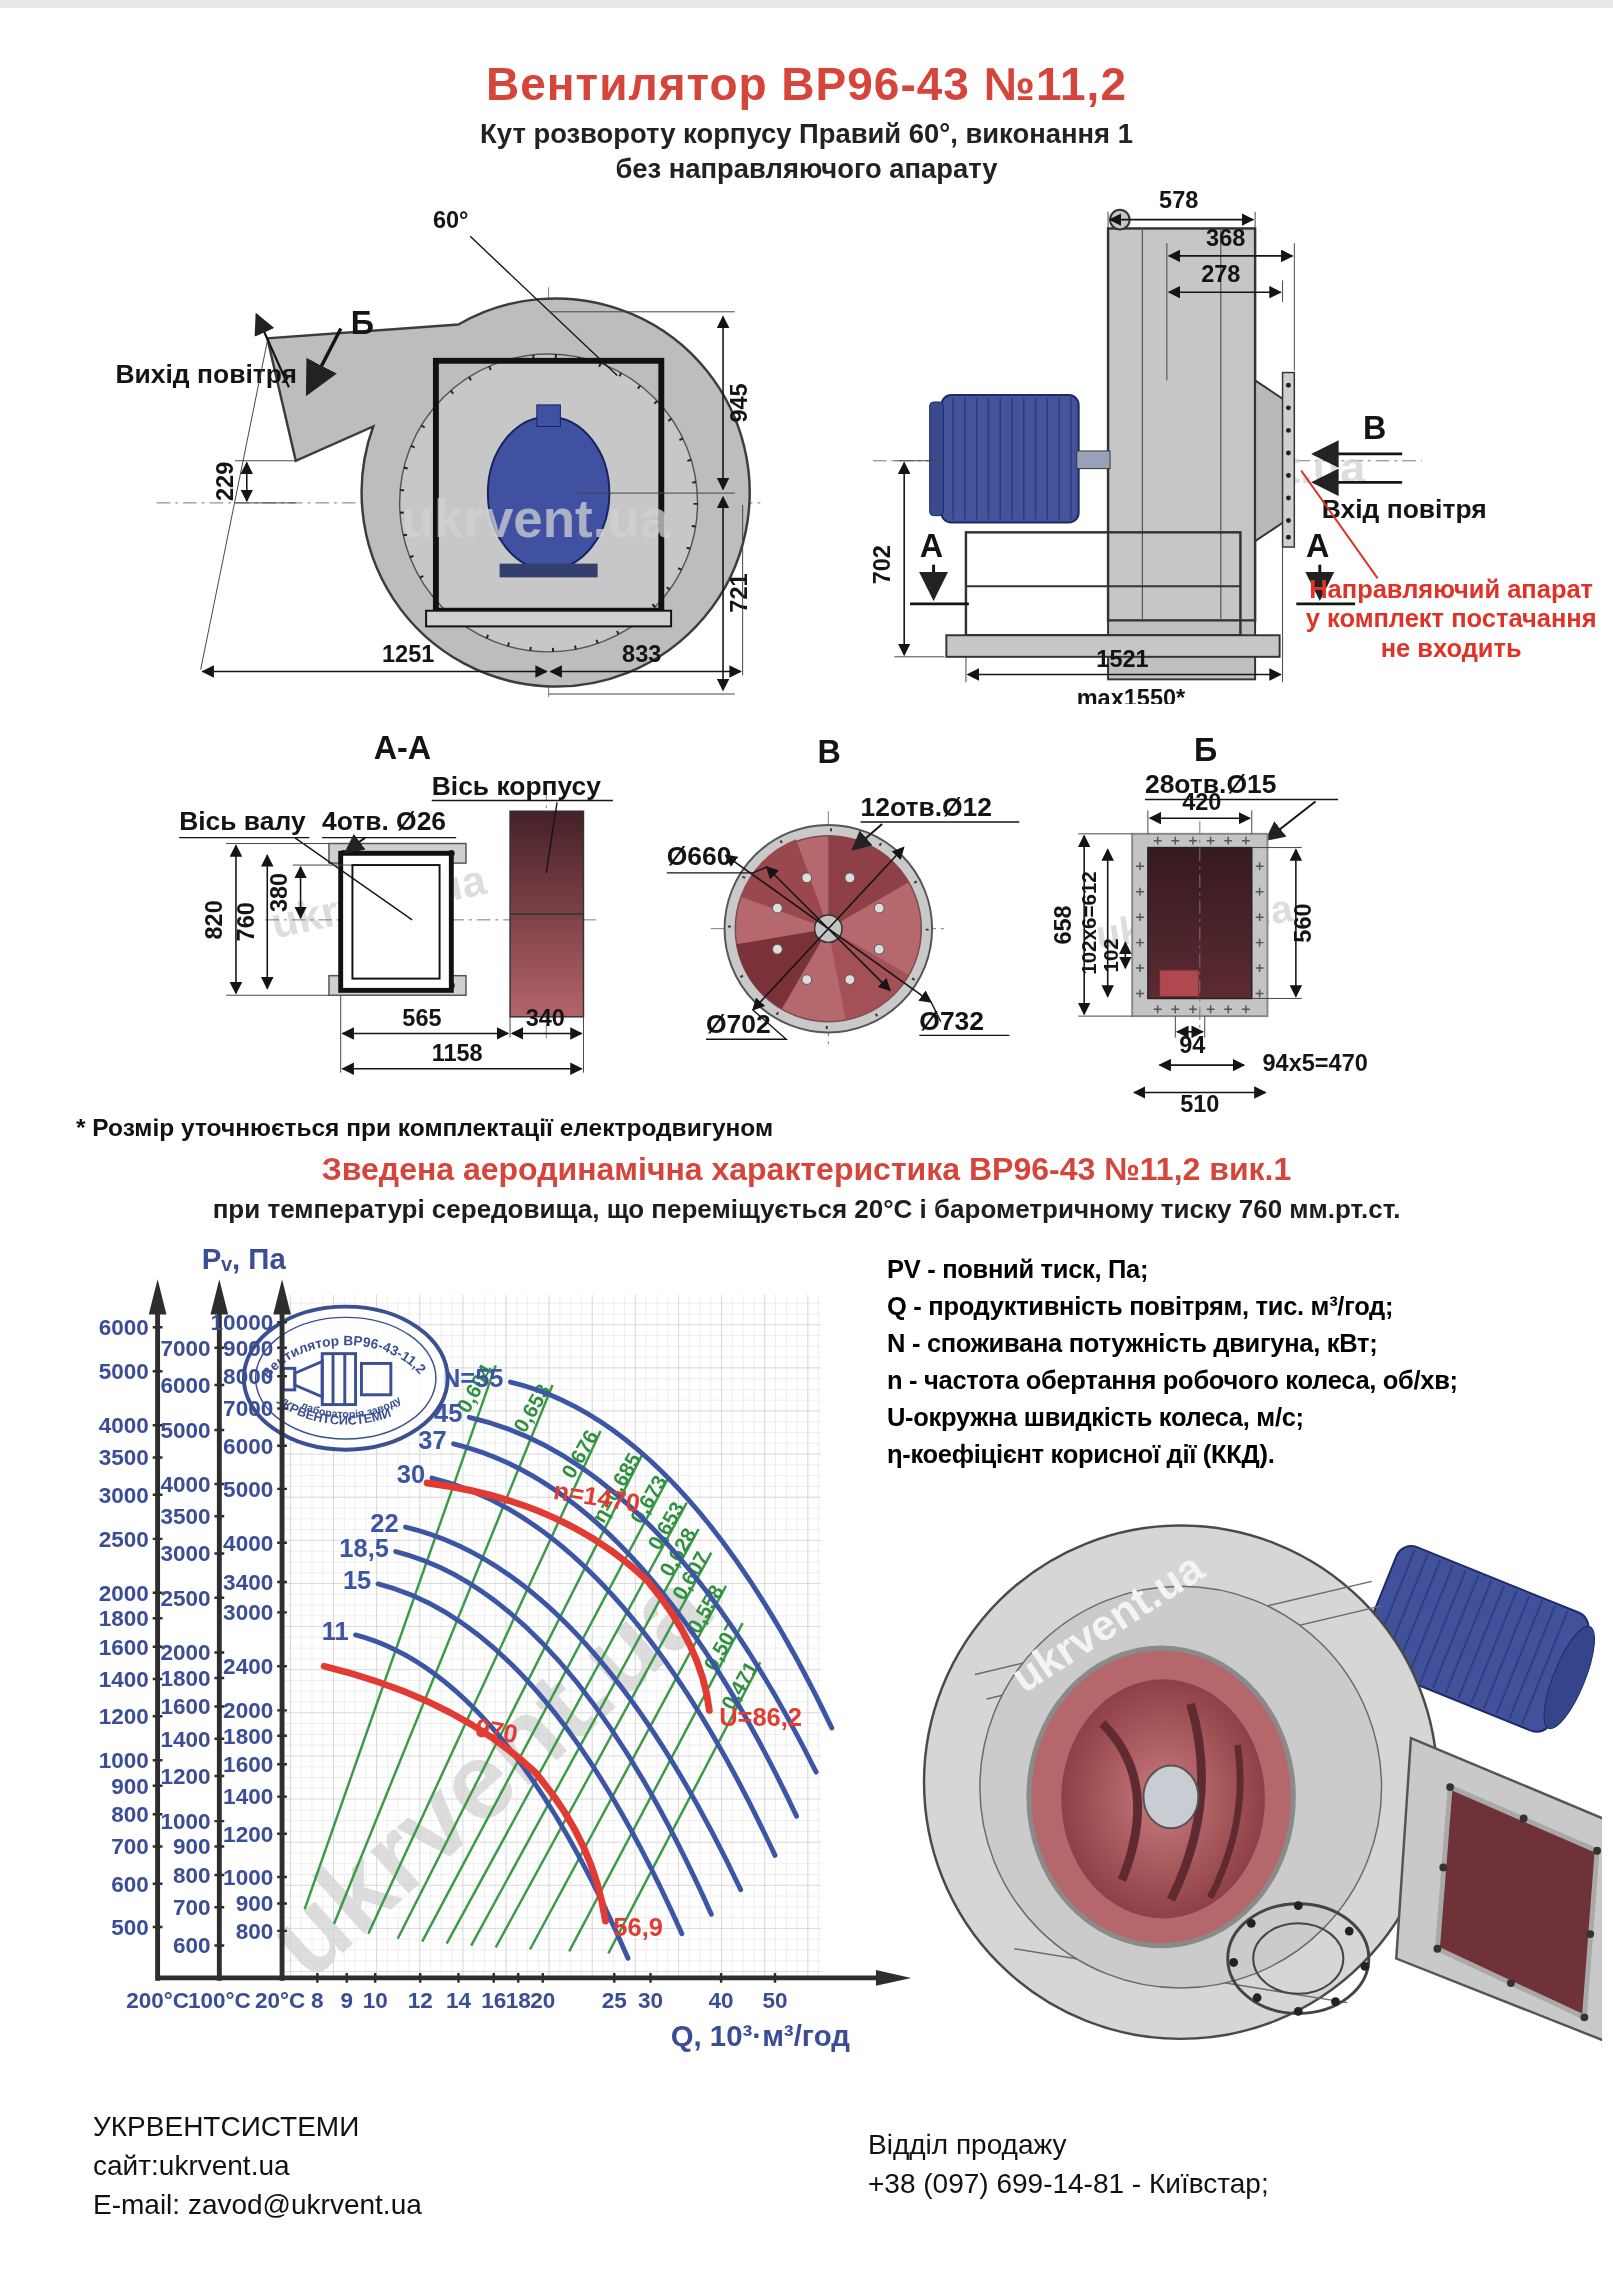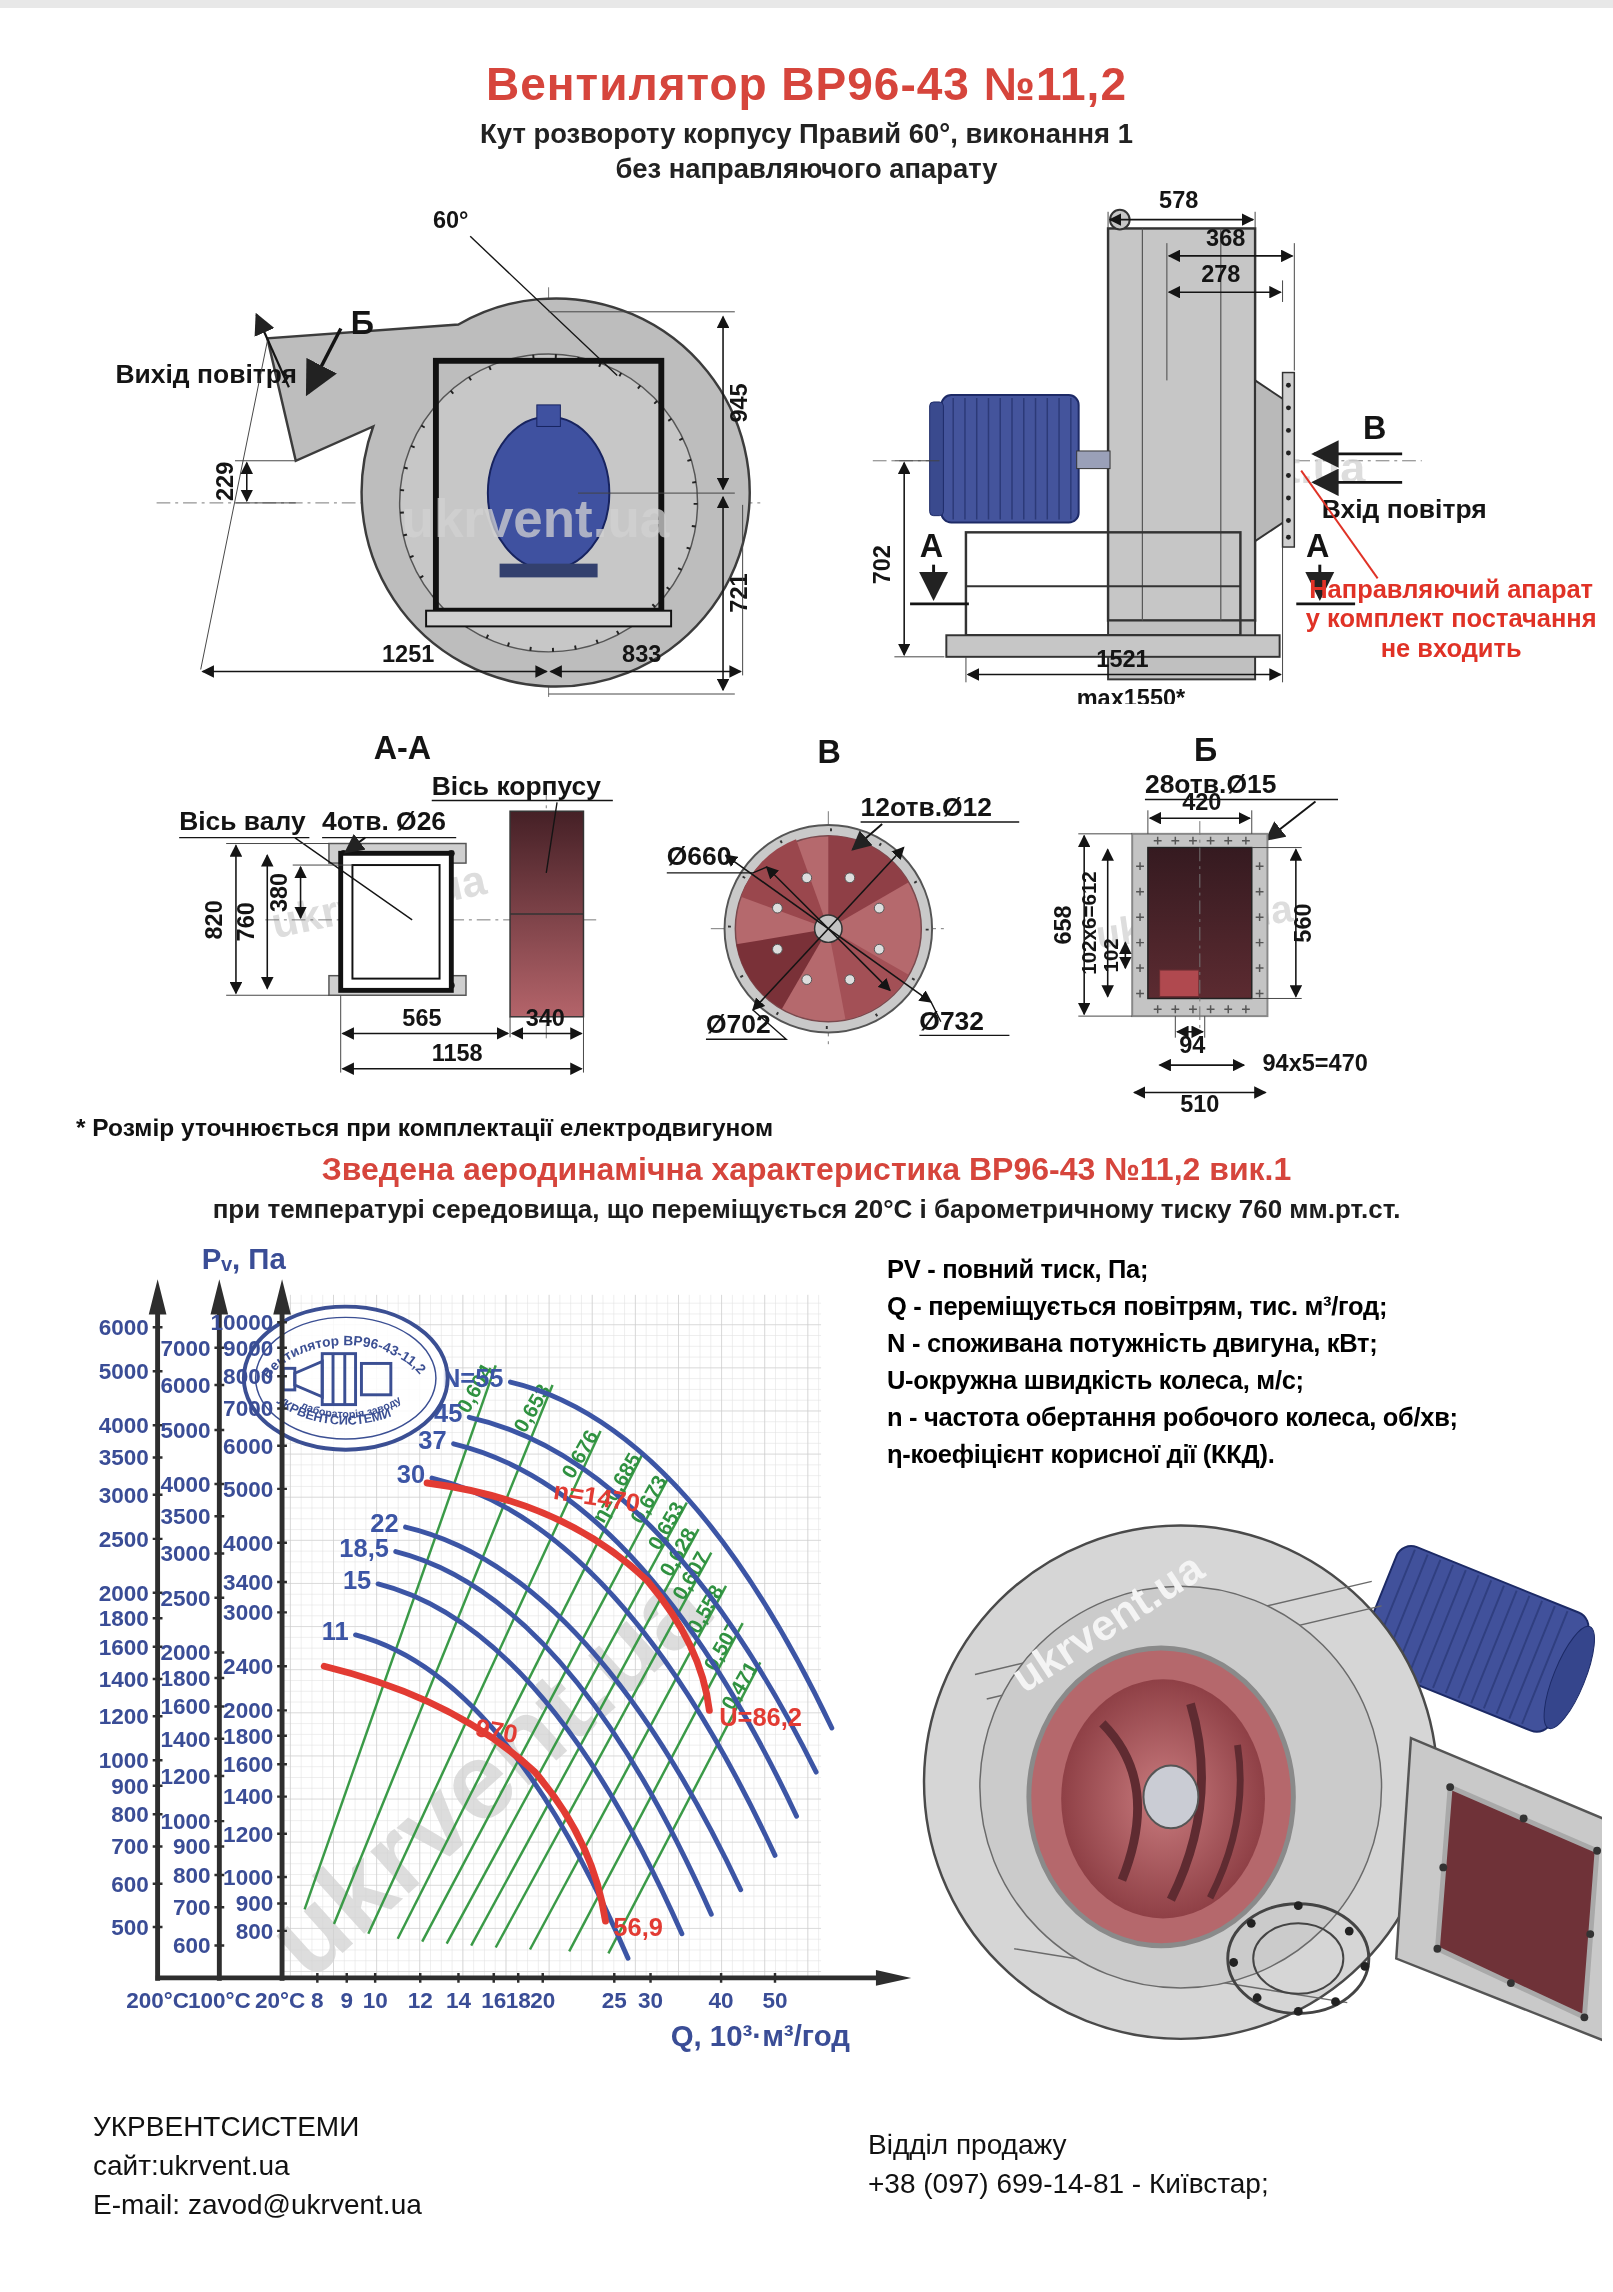--- a/index.html
+++ b/index.html
@@ -464,24 +464,24 @@
       <text class="bl" x="551" y="786">25</text>
         <text class="bl" x="588" y="786">30</text>
       <text class="bl" x="660" y="786">40</text>
         <text class="bl" x="715" y="786">50</text>
     </g>
     <text class="blq" x="700" y="824" text-anchor="middle">Q, 10³·м³/год</text>
   </svg>
 
   <div class="abs legend" style="left:887px;top:1243px;">
     <div>PV - повний тиск, Па;</div>
-    <div>Q - переміщується повітрям, тис. м³/год;</div>
+    <div>Q - продуктивність повітрям, тис. м³/год;</div>
     <div>N - споживана потужність двигуна, кВт;</div>
+    <div>n - частота обертання робочого колеса, об/хв;</div>
     <div>U-окружна швидкість колеса, м/с;</div>
-    <div>n - частота обертання робочого колеса, об/хв;</div>
     <div>η-коефіцієнт корисної дії (ККД).</div>
   </div>
 
   <svg class="abs" style="left:877px;top:1480px;" width="725" height="608" viewBox="0 0 740 620">
     <g transform="rotate(22 600 150)">
       <rect x="505" y="85" width="210" height="130" rx="16" fill="#41519b" stroke="#1c2a66" stroke-width="2"></rect>
       <path d="M520,88V212M534,88V212M548,88V212M562,88V212M576,88V212M590,88V212M604,88V212M618,88V212M632,88V212M646,88V212M660,88V212M674,88V212M688,88V212" stroke="#303f80" stroke-width="2"></path>
       <ellipse cx="715" cy="150" rx="16" ry="56" fill="#35458c" stroke="#1c2a66"></ellipse>
     </g>
     <circle cx="310" cy="300" r="262" fill="#d6d6d6" stroke="#4a4a4a" stroke-width="2.5"></circle>

